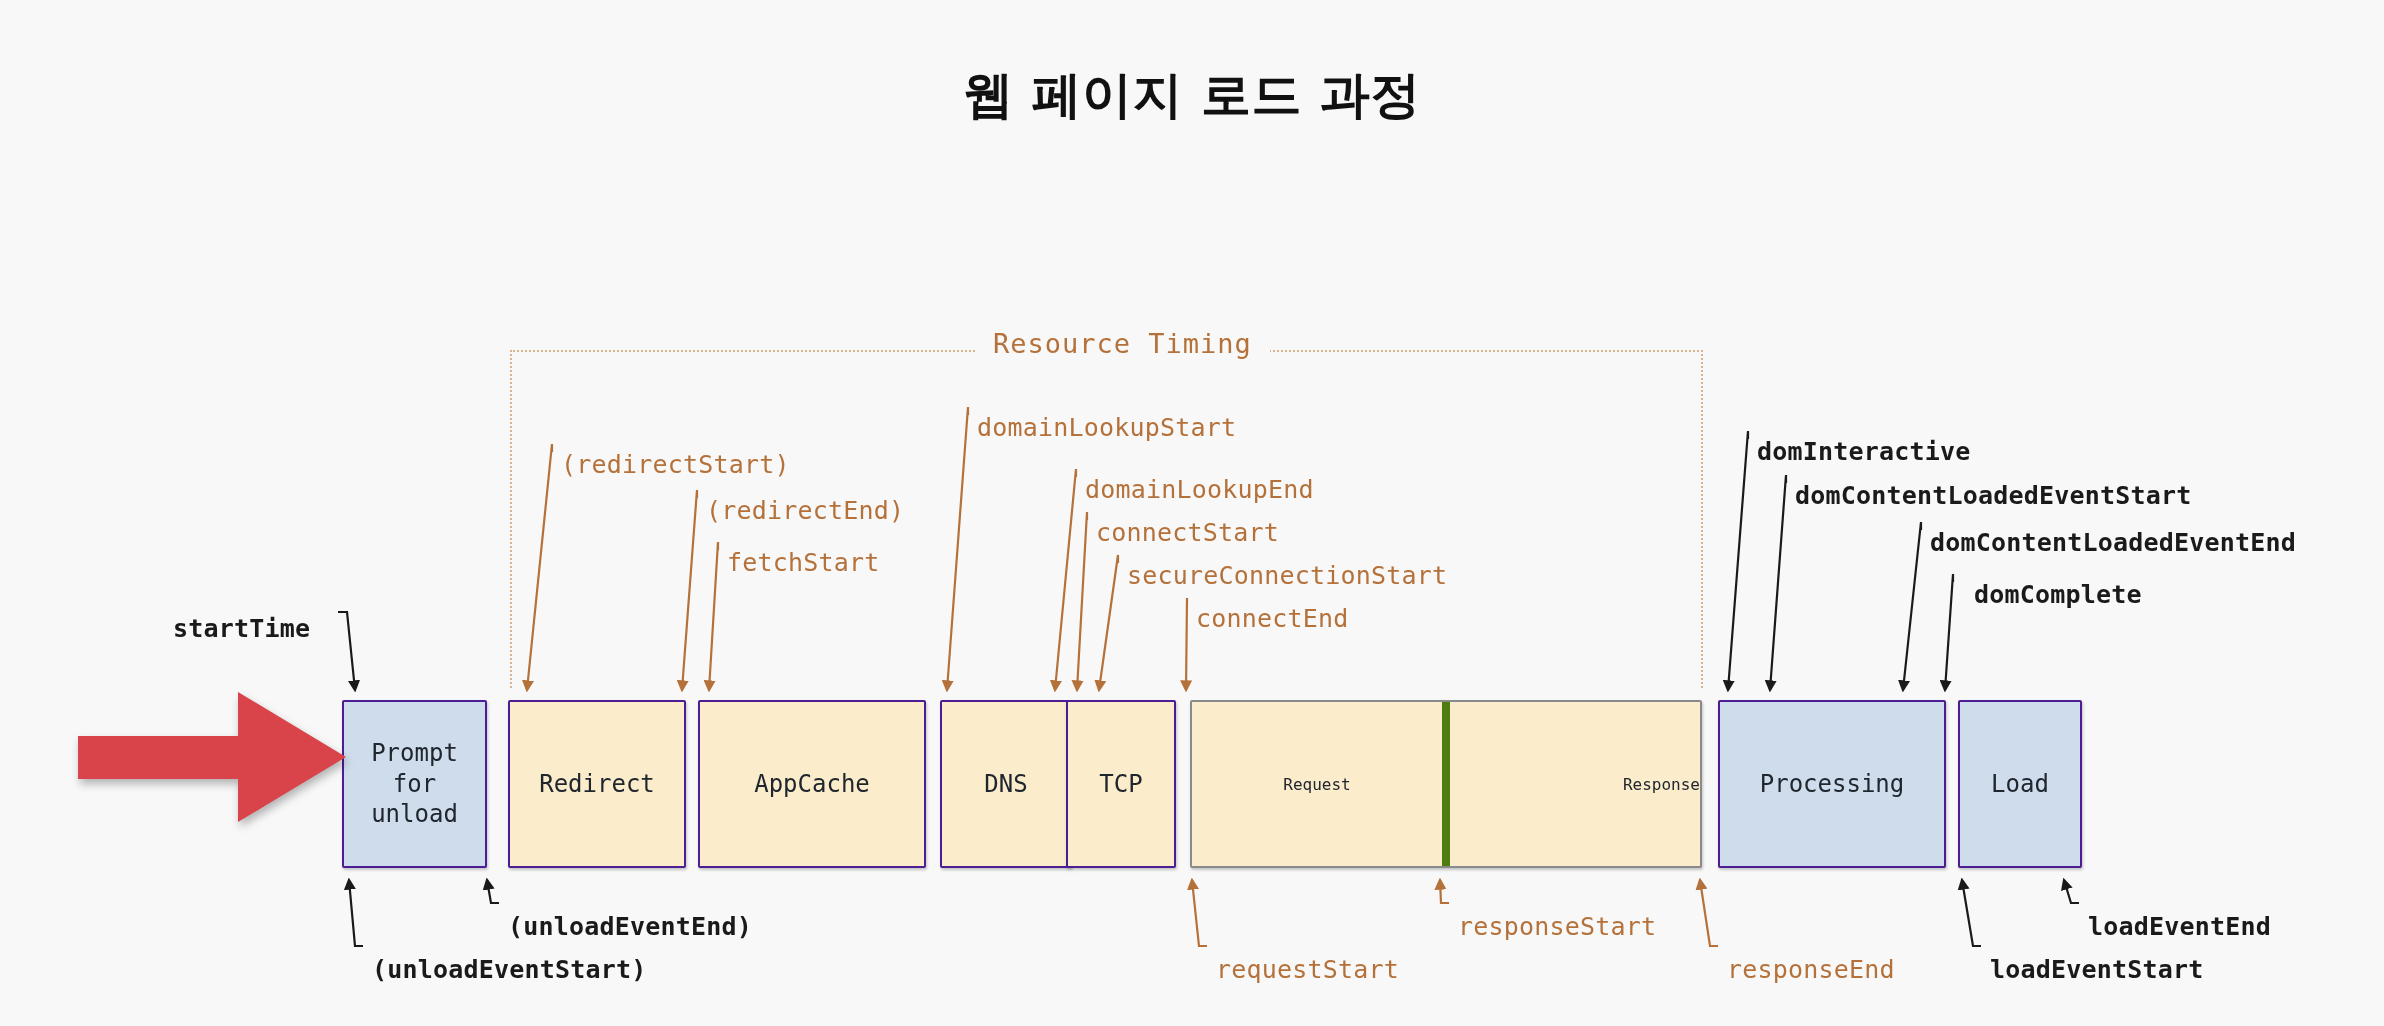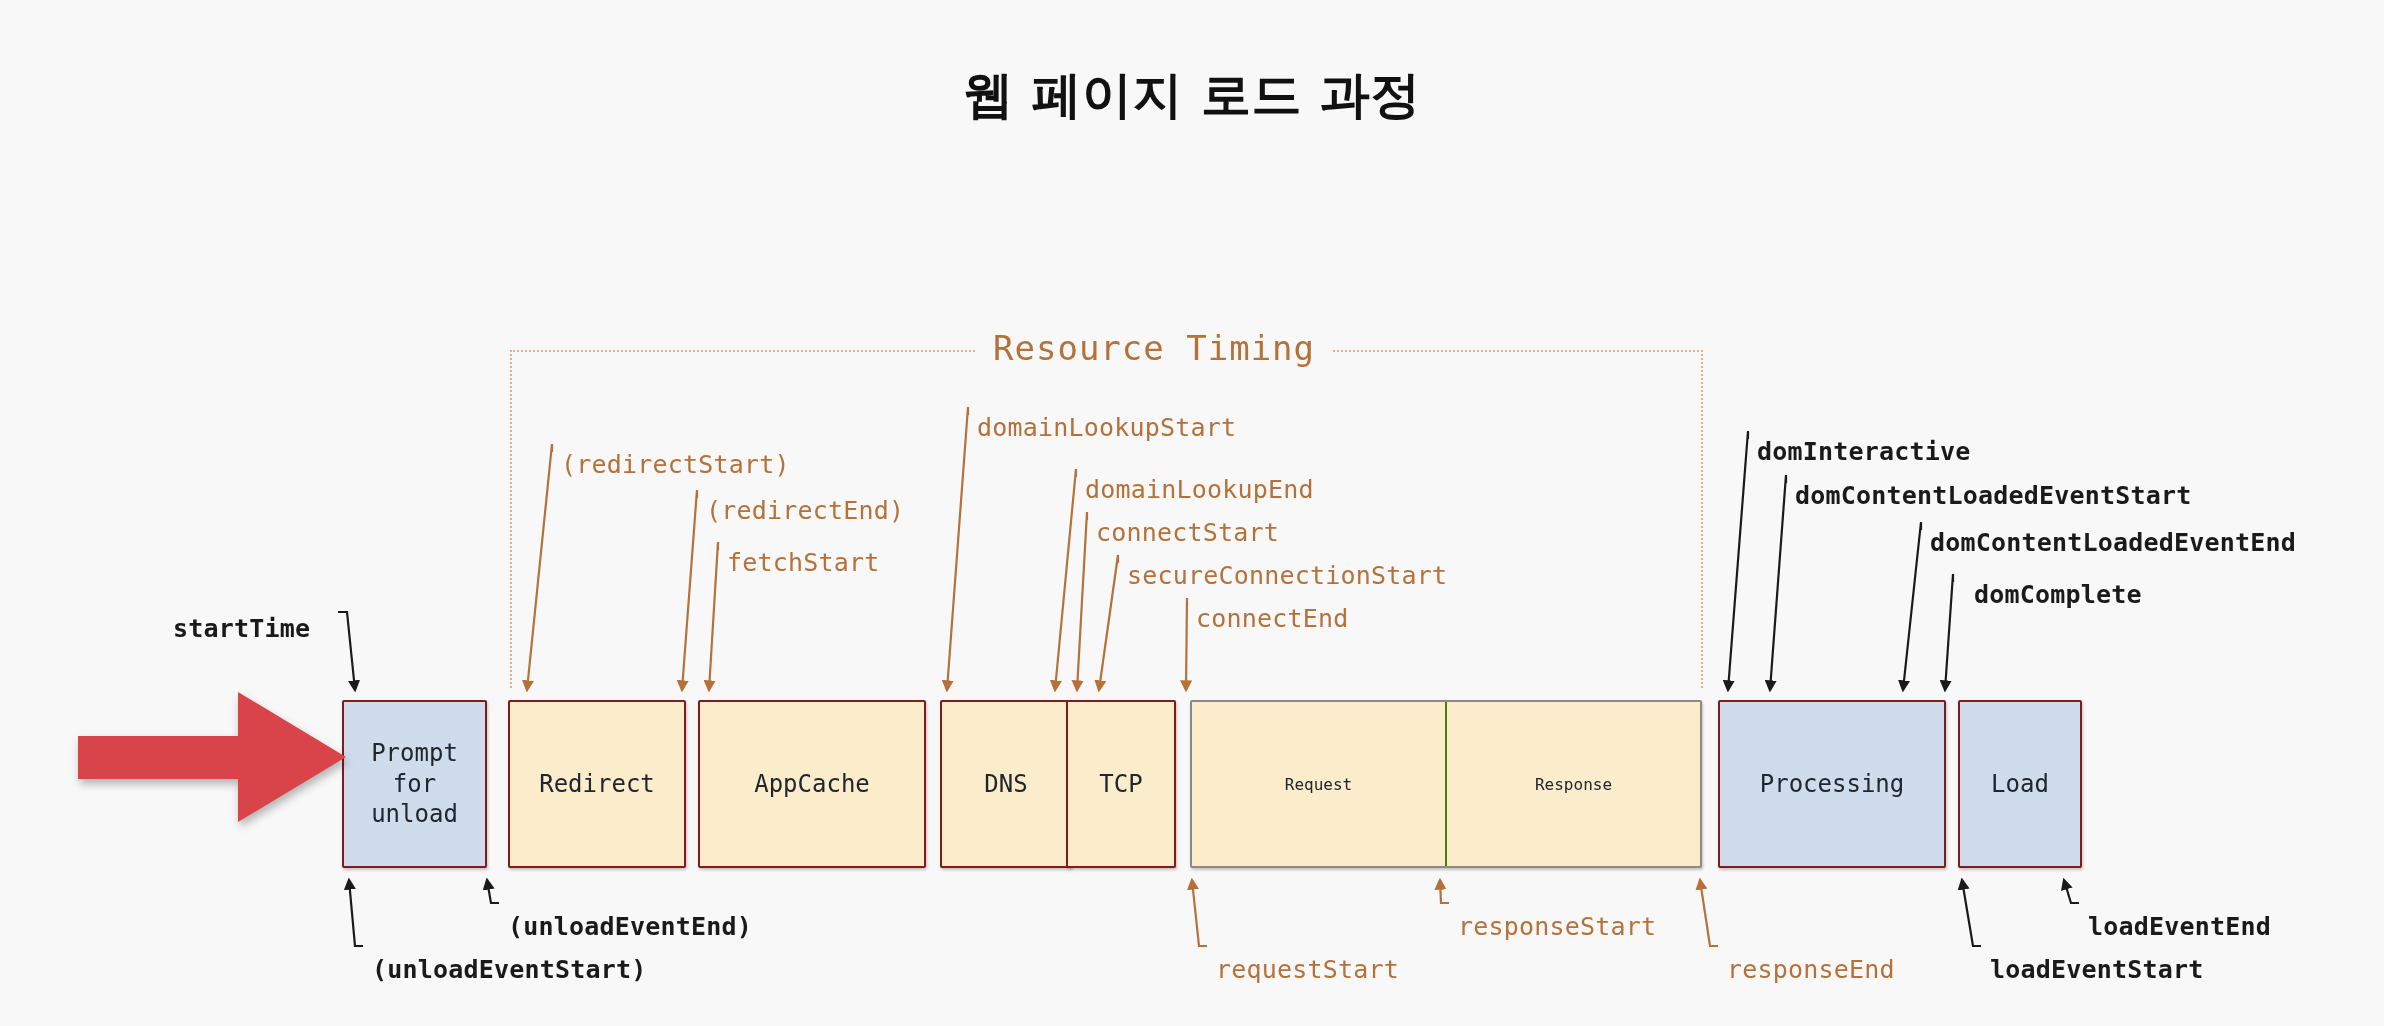--- a/index.html
+++ b/index.html
@@ -44,32 +44,32 @@
     border-bottom: none;
     box-sizing: border-box;
   }
   .rt-label {
     position: absolute;
     left: 975px;
     top: 328px;
     background: #f8f8f8;
     padding: 0 18px;
     color: #b5713a;
-    font-size: 34px;
+    font-size: 27px;
     letter-spacing: 1px;
     white-space: nowrap;
   }
 
   
   .phase {
     position: absolute;
     top: 700px;
     height: 168px;
     box-sizing: border-box;
-    border: 2px solid #7f1d1d;
+    border: 2px solid #4c1d95;
     border-radius: 2px;
     display: flex;
     align-items: center;
     justify-content: center;
     text-align: center;
     font-size: 24px;
     line-height: 1.28;
     color: #20262e;
     box-shadow: 1px 2px 3px rgba(0,0,0,0.22);
   }
@@ -89,21 +89,21 @@
     box-shadow: 1px 2px 3px rgba(0,0,0,0.22);
   }
   .phase-pair > div {
     flex: 1 1 0;
     display: flex;
     align-items: center;
     justify-content: center;
     font-size: 16px;
     color: #20262e;
   }
-  .phase-pair > div + div { border-left: 2px solid #4d7c0f; }
+  .phase-pair > div + div { border-left: 8px solid #4d7c0f; justify-content: flex-end; }
 
   
   .lbl {
     position: absolute;
     font-size: 25px;
     white-space: nowrap;
     letter-spacing: 0.2px;
   }
   .lbl.brown { color: #b5713a; }
   .lbl.black { color: #1a1a1a; font-weight: 600; }

